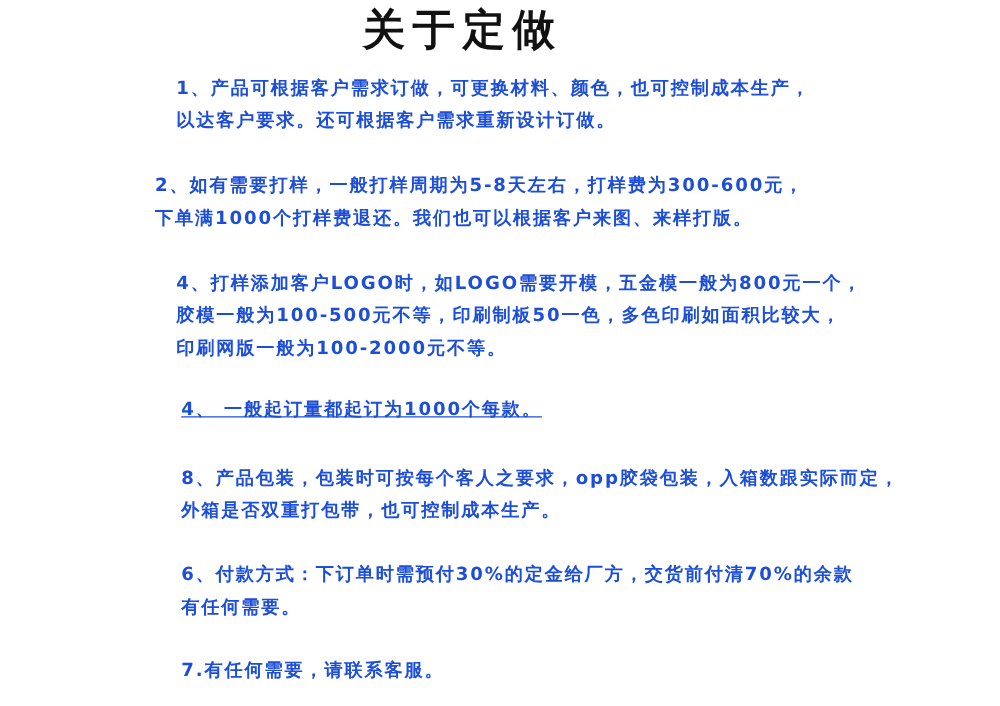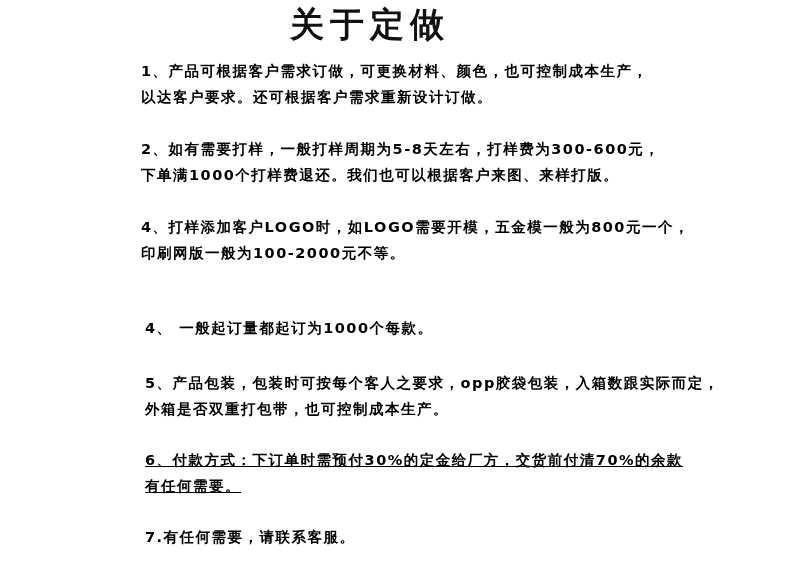--- a/index.html
+++ b/index.html
@@ -25,60 +25,61 @@
       font-weight: bold;
       letter-spacing: 6px;
       line-height: 40px;
       color: #111111;
     }
     .para {
       position: absolute;
       font-size: 14.5px;
       font-weight: bold;
       letter-spacing: 1.5px;
-      color: #000000;
+      color: #1d4ed8;
       white-space: nowrap;
     }
     .line {
       display: block;
       height: 26px;
       line-height: 26px;
     }
   </style>
 </head>
 <body>
 
 <div>
   <div class="title">关于定做</div>
 
   <div class="para" style="top:58px; left:141px;">
     <span class="line">1、产品可根据客户需求订做，可更换材料、颜色，也可控制成本生产，</span>
     <span class="line">以达客户要求。还可根据客户需求重新设计订做。</span>
   </div>
 
-  <div class="para" style="top:136px; left:141px;">
+  <div class="para" style="top:136px; left:124px;">
     <span class="line">2、如有需要打样，一般打样周期为5-8天左右，打样费为300-600元，</span>
     <span class="line">下单满1000个打样费退还。我们也可以根据客户来图、来样打版。</span>
   </div>
 
   <div class="para" style="top:214px; left:141px;">
     <span class="line">4、打样添加客户LOGO时，如LOGO需要开模，五金模一般为800元一个，</span>
+    <span class="line">胶模一般为100-500元不等，印刷制板50一色，多色印刷如面积比较大，</span>
     <span class="line">印刷网版一般为100-2000元不等。</span>
   </div>
 
-  <div class="para" style="top:315px; left:145px;">
+  <div class="para" style="top:315px; left:145px;text-decoration:underline;">
     <span class="line">4、 一般起订量都起订为1000个每款。</span>
   </div>
 
   <div class="para" style="top:370px; left:145px;">
-    <span class="line">5、产品包装，包装时可按每个客人之要求，opp胶袋包装，入箱数跟实际而定，</span>
+    <span class="line">8、产品包装，包装时可按每个客人之要求，opp胶袋包装，入箱数跟实际而定，</span>
     <span class="line">外箱是否双重打包带，也可控制成本生产。</span>
   </div>
 
-  <div class="para" style="top:447px; left:145px;text-decoration:underline;">
+  <div class="para" style="top:447px; left:145px;">
     <span class="line">6、付款方式：下订单时需预付30%的定金给厂方，交货前付清70%的余款</span>
     <span class="line">有任何需要。</span>
   </div>
 
   <div class="para" style="top:524px; left:145px;text-align:center;">
     <span class="line">7.有任何需要，请联系客服。</span>
   </div>
 </div>
 
 </body></html>

